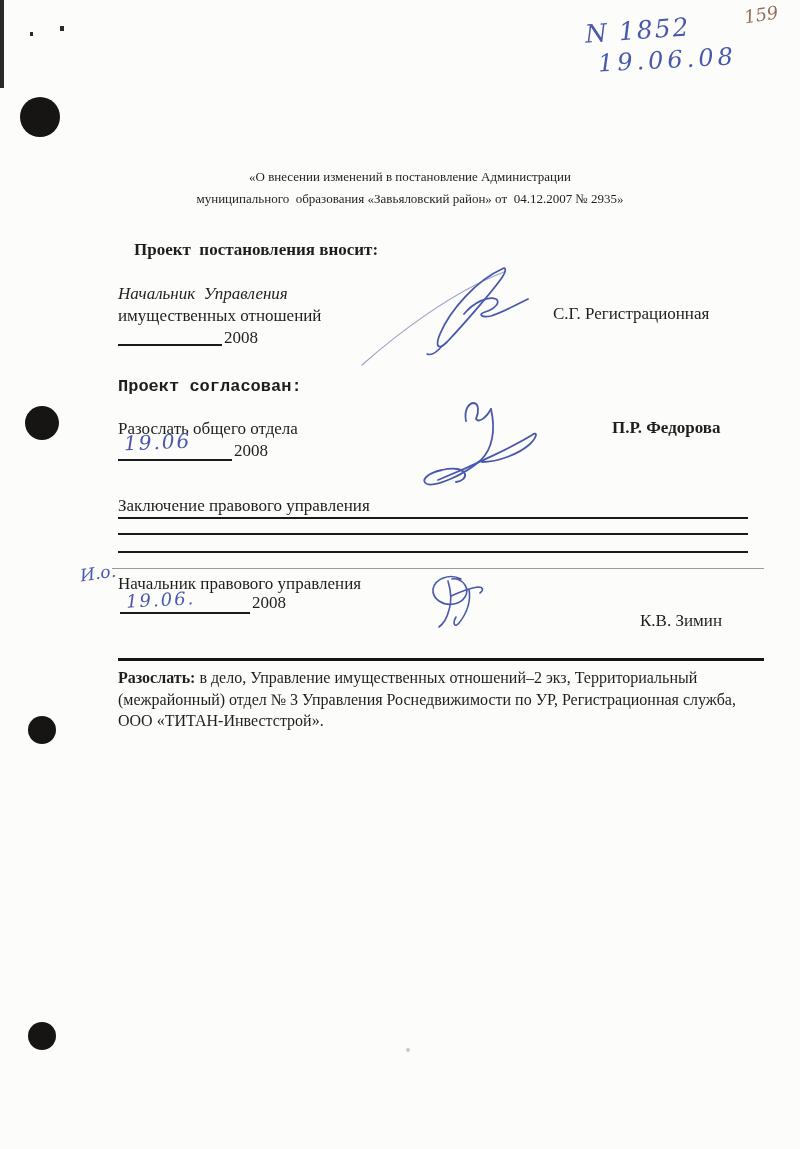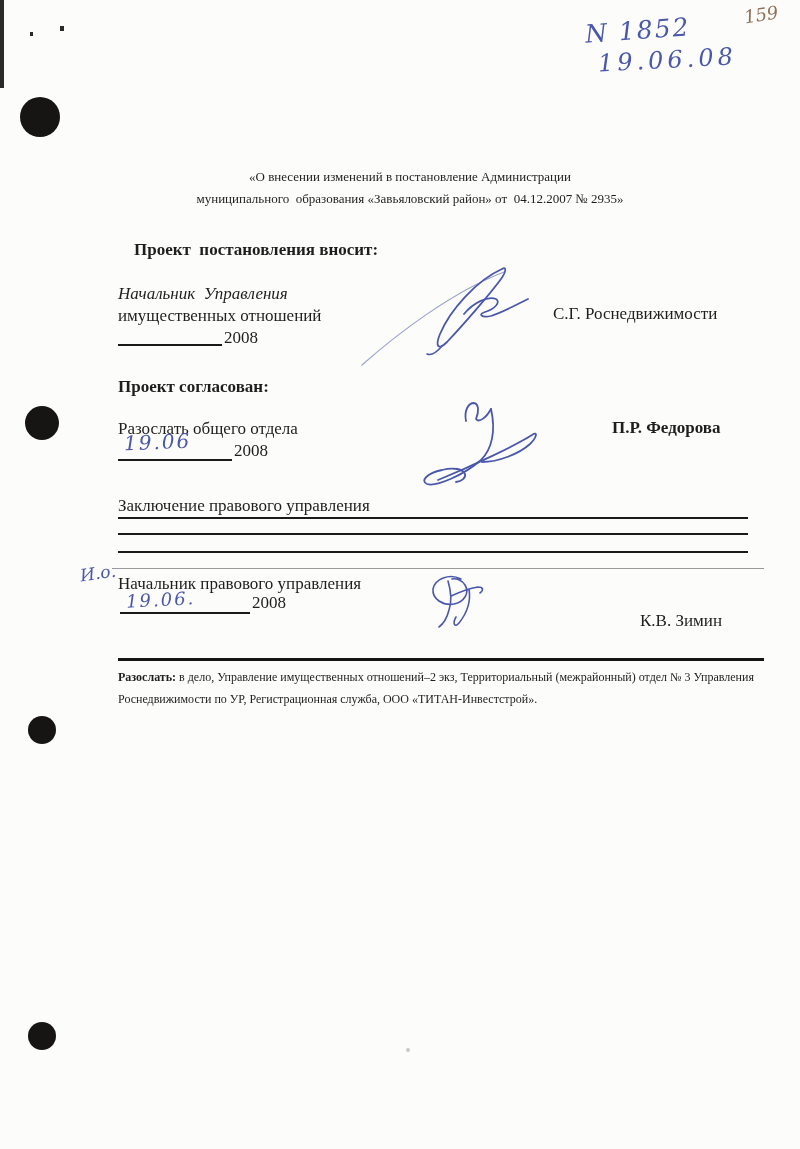--- a/index.html
+++ b/index.html
@@ -39,21 +39,21 @@
   .stamp-number{left:585px;top:16px;font-size:25px;letter-spacing:2px;transform:rotate(-4deg);}
   .stamp-sheet{left:744px;top:4px;font-size:18px;font-style:italic;color:var(--pencil-brown);transform:rotate(-9deg);font-family:"DejaVu Serif",serif;}
   .stamp-date{left:598px;top:46px;font-size:24px;letter-spacing:4px;transform:rotate(-3deg);}
   .rule{position:absolute;height:2px;background:var(--line-black);}
   .rule-thin{position:absolute;height:1px;background:#9a9a9a;}
   .rule-thick{position:absolute;height:3px;background:#151515;}
   .hole{position:absolute;background:#171513;border-radius:50%;}
   .speck{position:absolute;background:#2a2a2a;}
   .distribution{
     left:118px;top:667px;width:650px;
-    font-size:12px;line-height:21.5px;
+    font-size:16px;line-height:21.5px;
   }
   svg.sig{position:absolute;overflow:visible;}
   svg.sig path{fill:none;stroke:var(--ink-blue);stroke-linecap:round;stroke-linejoin:round;}
 </style>
 </head>
 <body>
 
 <div class="page">
 
   <div class="abs speck" style="left:0;top:0;width:4px;height:88px;"></div>
@@ -82,23 +82,23 @@
   <div class="abs body-text pre" style="left:118px;top:305px;">имущественных отношений</div>
   <div class="rule" style="left:118px;top:344px;width:104px;"></div>
   <div class="abs body-text" style="left:224px;top:327px;">2008</div>
 
   <svg class="sig" style="left:352px;top:252px;" width="215" height="120" viewBox="0 0 215 120">
     <path d="M 10,113 C 45,82 100,40 152,20" stroke-width="1.2" opacity="0.55"></path>
     <path d="M 150,17 C 125,28 98,58 88,82 C 83,94 86,99 95,90 C 112,72 138,42 149,27 C 154,20 155,14 150,17" stroke-width="1.8"></path>
     <path d="M 90,94 C 85,100 80,104 75,102" stroke-width="1.6"></path>
     <path d="M 112,62 C 122,50 136,44 144,47 C 149,50 143,57 133,60 C 126,62 129,66 139,64 C 151,60 164,53 176,47" stroke-width="1.7"></path>
   </svg>
-  <div class="abs body-text" style="left:553px;top:303px;">С.Г. Роснедвижимости</div>
+  <div class="abs body-text" style="left:553px;top:303px;">С.Г. Регистрационная</div>
 
-  <div class="abs body-text b pre" style="left:118px;top:376px;">Проект согласован:</div>
+  <div class="abs body-text b pre" style="left:118px;top:376px;font-family:Liberation Mono, monospace;">Проект согласован:</div>
   <div class="abs body-text pre" style="left:118px;top:418px;">Разослать общего отдела</div>
   <div class="abs hw" style="left:124px;top:430px;font-size:20px;letter-spacing:2px;transform:rotate(-2deg);">19.06</div>
   <div class="rule" style="left:118px;top:459px;width:114px;"></div>
   <div class="abs body-text" style="left:234px;top:440px;">2008</div>
 
   <svg class="sig" style="left:420px;top:381px;" width="130" height="118" viewBox="0 0 130 118">
     <path d="M 46,40 C 44,30 48,22 54,22 C 59,23 59,31 56,38 C 59,42 66,37 71,28" stroke-width="1.8"></path>
     <path d="M 71,28 C 76,50 72,68 61,79 C 44,94 16,106 7,103 C 0,100 7,92 22,89 C 34,86 43,88 45,93 C 46,97 42,100 36,101" stroke-width="1.8"></path>
     <path d="M 18,99 C 55,84 96,64 112,54 C 118,50 117,56 110,63 C 99,73 78,81 62,81" stroke-width="1.8"></path>
   </svg>

